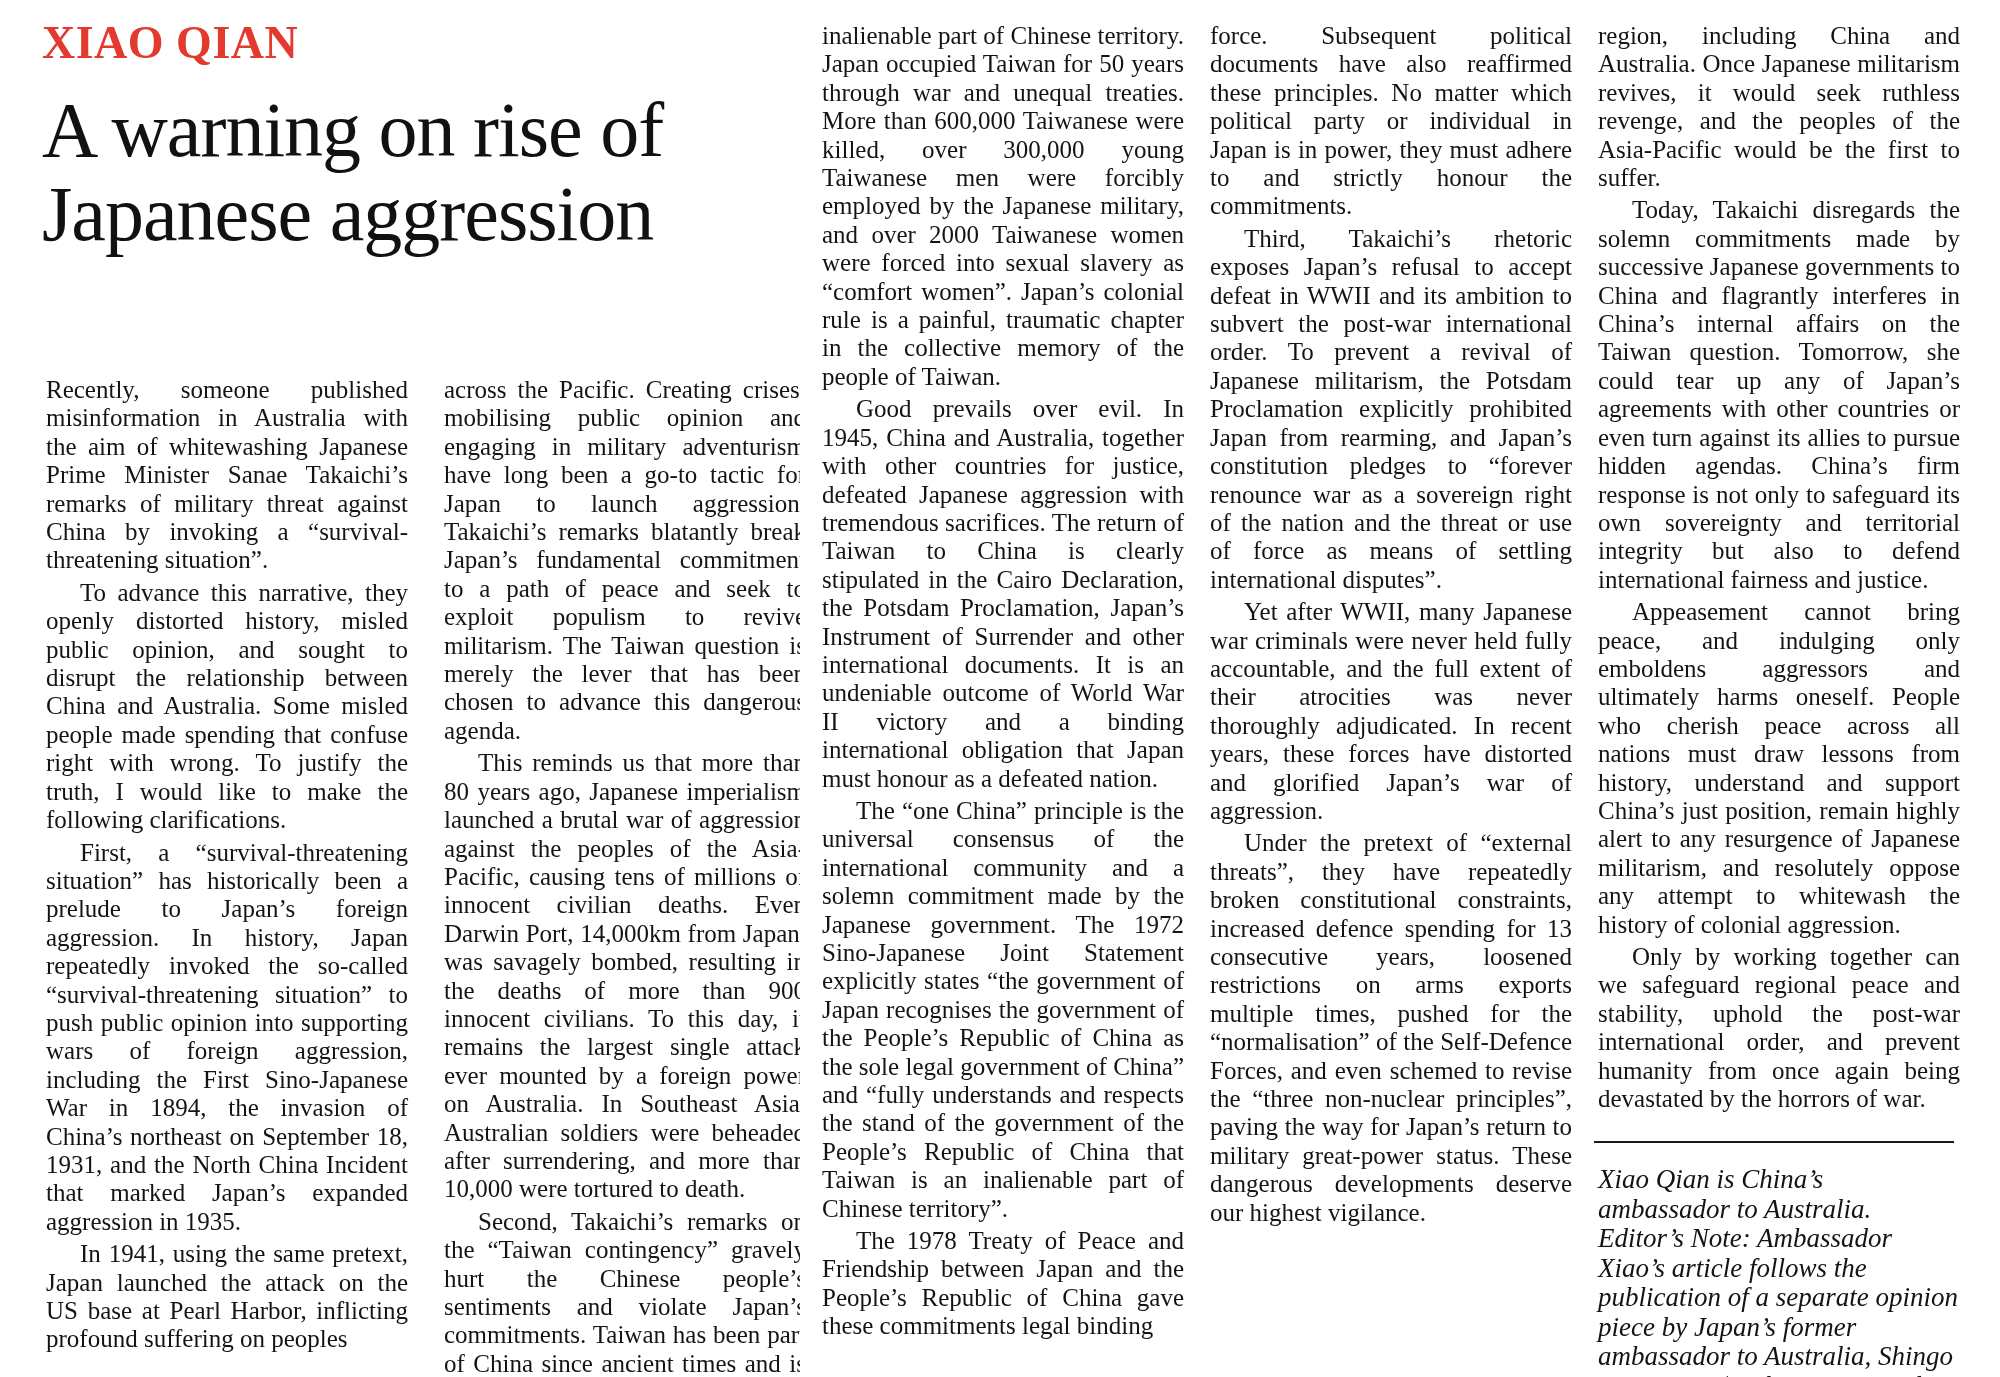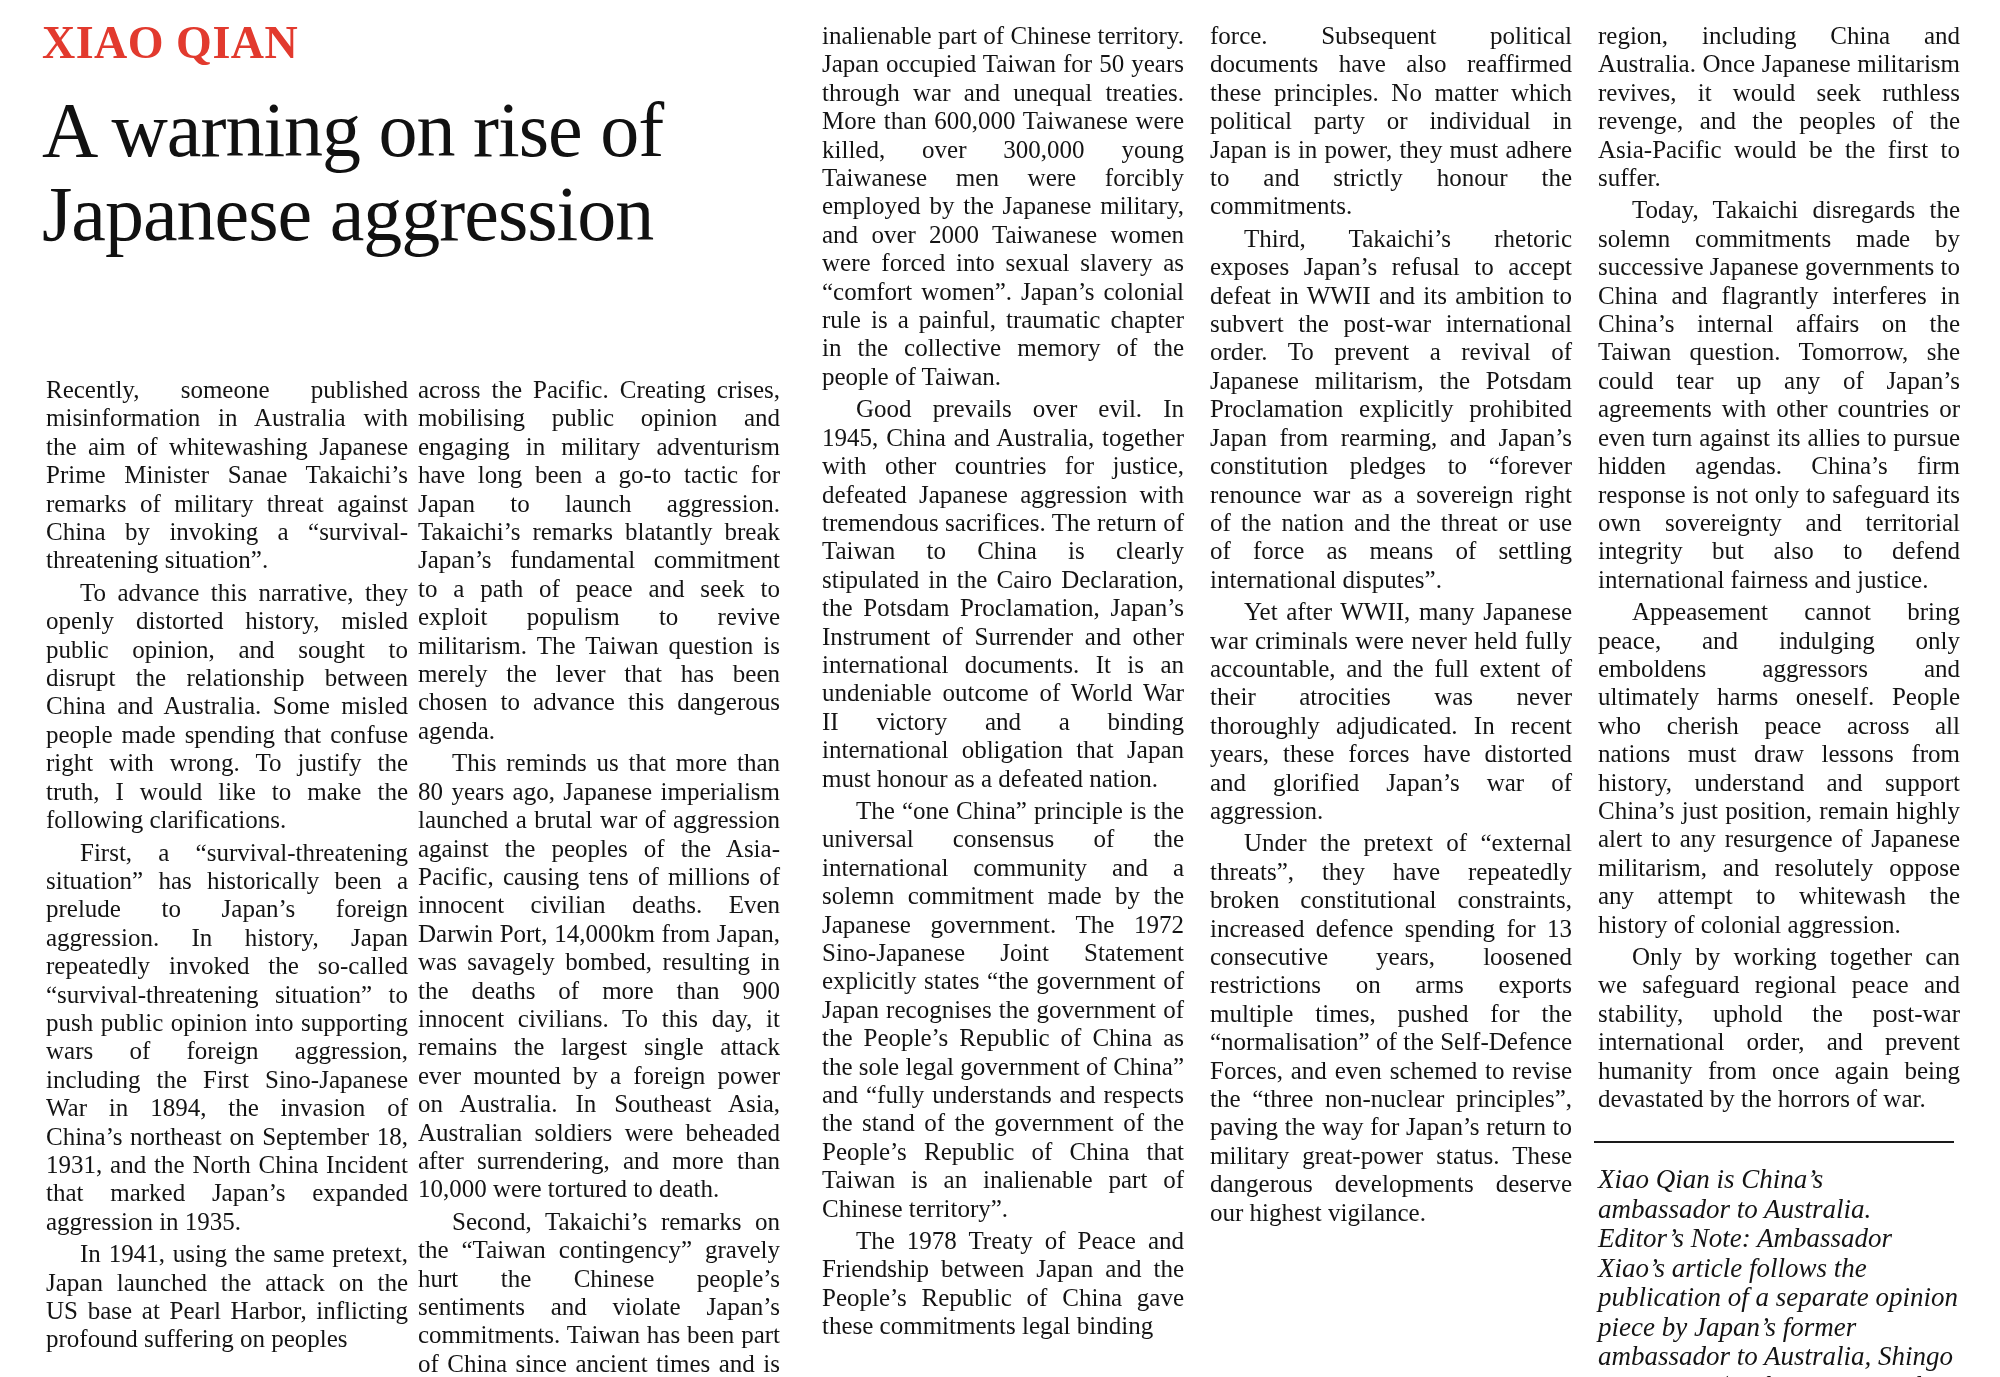--- a/index.html
+++ b/index.html
@@ -38,21 +38,21 @@
   .headline{
     margin:20px 0 0 0;
     font-weight:normal;
     font-size:78px;
     line-height:84px;
     letter-spacing:-1px;
     color:#111;
   }
   .two-col-row{
     display:flex;
-    gap:2px;
+    gap:28px;
     margin-top:116px;
     flex:1;
     overflow:hidden;
   }
   .col{
     flex:0 0 370px;
     width:370px;
     overflow:hidden;
   }
   .col p{

